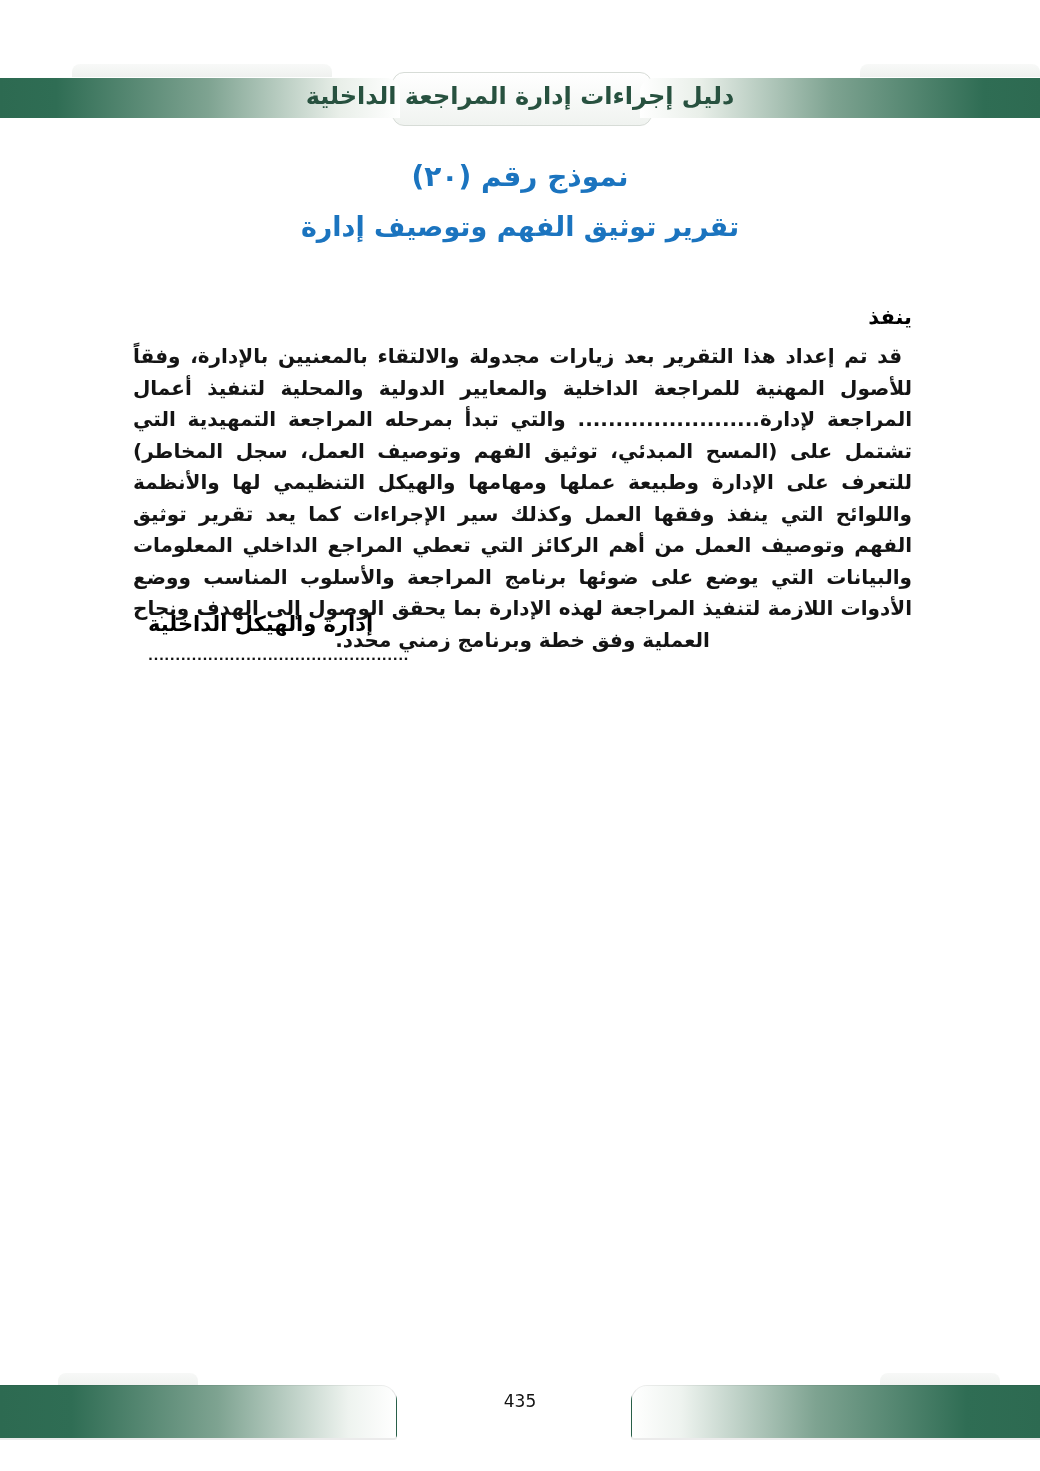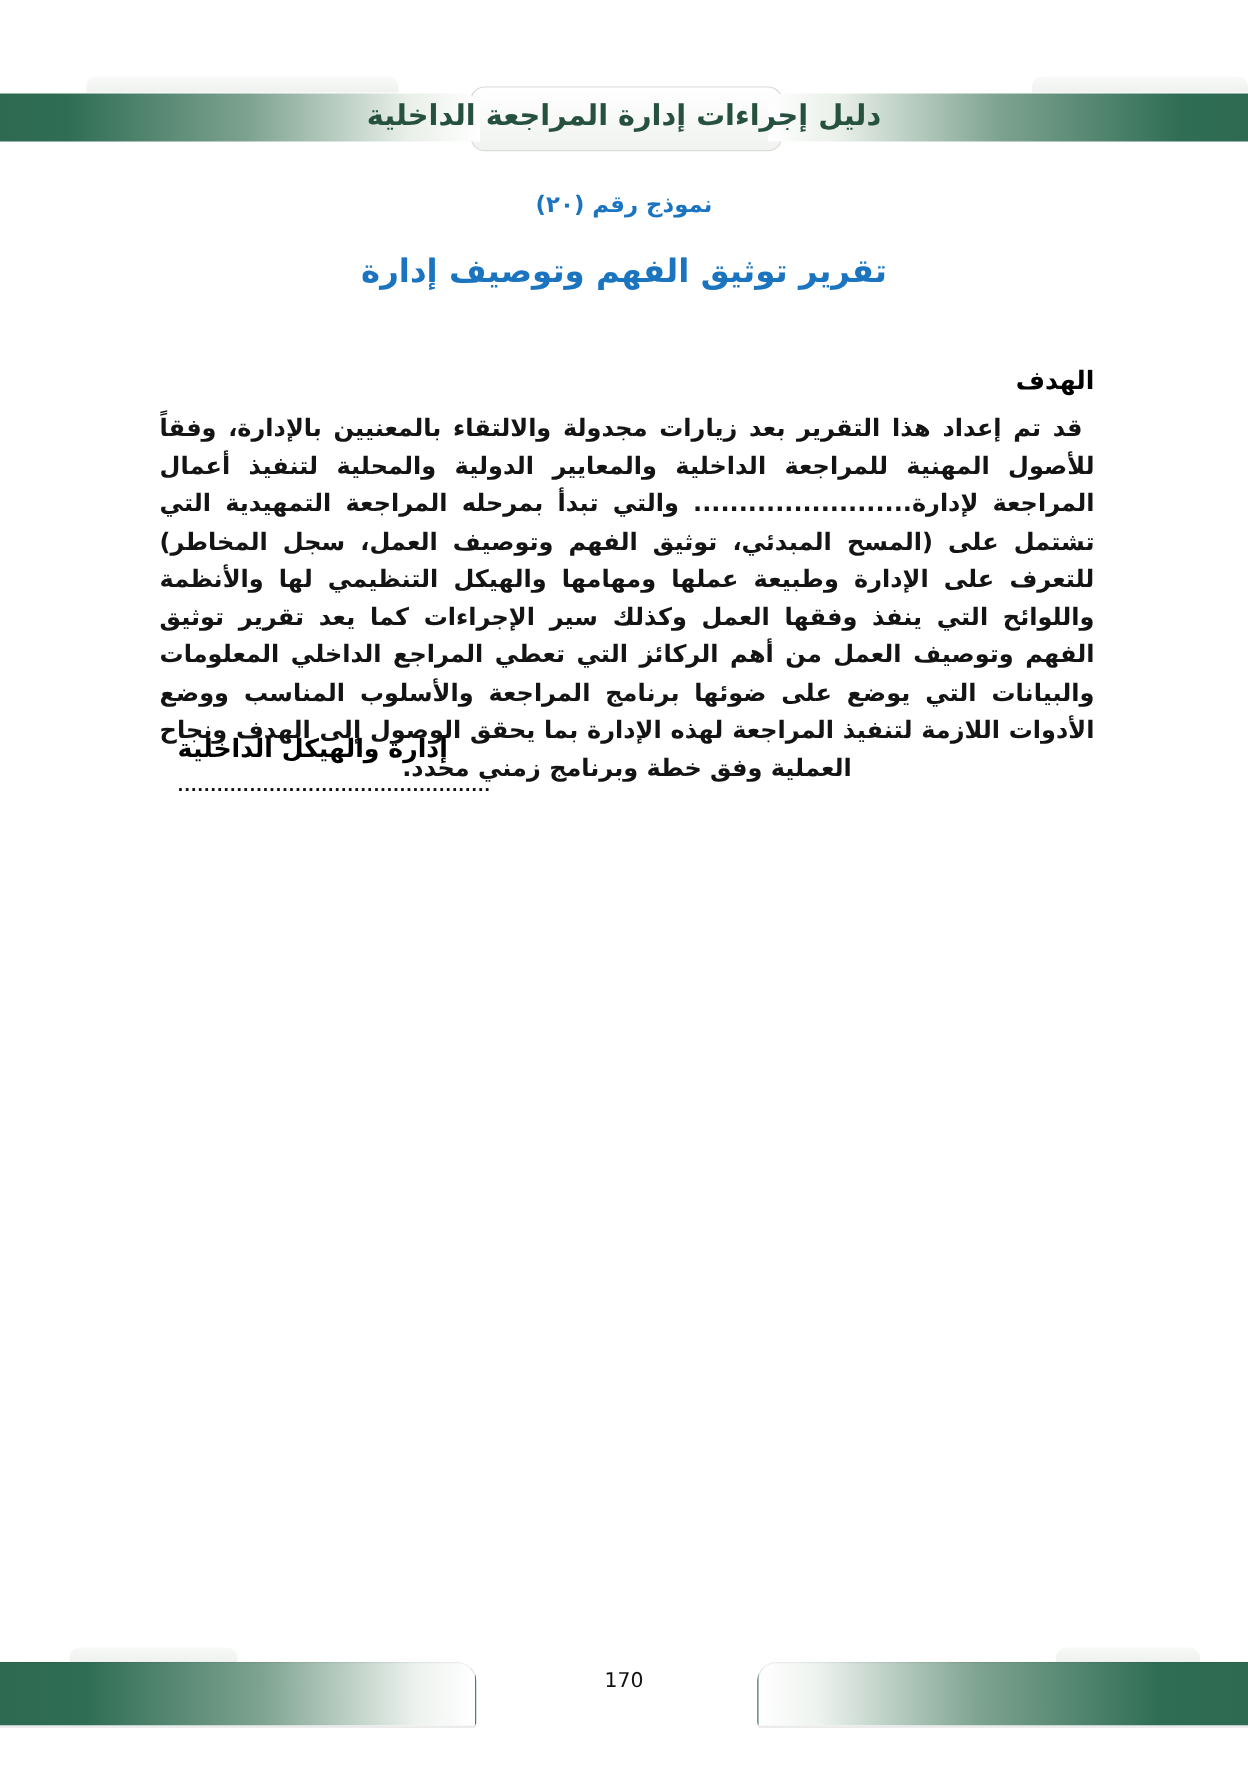--- a/index.html
+++ b/index.html
@@ -73,21 +73,21 @@
   }
 
   
   .form-number {
     position: absolute;
     top: 160px;
     left: 0;
     width: 100%;
     text-align: center;
     direction: rtl;
-    font-size: 19px;
+    font-size: 28px;
     font-weight: bold;
     color: #1b74bf;
     margin: 0;
   }
   .form-title {
     position: absolute;
     top: 211px;
     left: 0;
     width: 100%;
     text-align: center;
@@ -195,28 +195,28 @@
   <header class="hdr-band">
     <div class="hdr-tab"></div>
     <div class="hdr-bar-left"></div>
     <div class="hdr-bar-right"></div>
     <div class="hdr-title">دليل إجراءات إدارة المراجعة الداخلية</div>
   </header>
 
   <h1 class="form-number">نموذج رقم (٢٠)</h1>
   <h2 class="form-title">تقرير توثيق الفهم وتوصيف إدارة</h2>
 
-  <h3 class="intro-heading">الهدف</h3>
+  <h3 class="intro-heading">ينفذ</h3>
   <p class="intro-paragraph">قد تم إعداد هذا التقرير بعد زيارات مجدولة والالتقاء بالمعنيين بالإدارة، وفقاً للأصول المهنية للمراجعة الداخلية والمعايير الدولية والمحلية لتنفيذ أعمال المراجعة لإدارة........................ والتي تبدأ بمرحله المراجعة التمهيدية التي تشتمل على (المسح المبدئي، توثيق الفهم وتوصيف العمل، سجل المخاطر) للتعرف على الإدارة وطبيعة عملها ومهامها والهيكل التنظيمي لها والأنظمة واللوائح التي ينفذ وفقها العمل وكذلك سير الإجراءات كما يعد تقرير توثيق الفهم وتوصيف العمل من أهم الركائز التي تعطي المراجع الداخلي المعلومات والبيانات التي يوضع على ضوئها برنامج المراجعة والأسلوب المناسب ووضع الأدوات اللازمة لتنفيذ المراجعة لهذه الإدارة بما يحقق الوصول إلى الهدف ونجاح العملية وفق خطة وبرنامج زمني محدد.</p>
 
   <div class="sig-label">إدارة والهيكل الداخلية</div>
   <div class="sig-dots">................................................</div>
 
   <div class="ftr-ghost" style="position:absolute; top:1373px; left:58px; width:140px; height:12px; background:linear-gradient(to bottom,#f2f4f2,#e6e9e6); border-radius:8px 8px 0 0; opacity:0.6;"></div>
   <div class="ftr-ghost" style="position:absolute; top:1373px; right:40px; width:120px; height:12px; background:linear-gradient(to bottom,#f2f4f2,#e6e9e6); border-radius:8px 8px 0 0; opacity:0.6;"></div>
 
   <footer>
     <div class="ftr-bar-left"></div>
     <div class="ftr-bar-right"></div>
-    <div class="page-number">170</div>
+    <div class="page-number">435</div>
   </footer>
 
 </div>
 
 </body></html>

